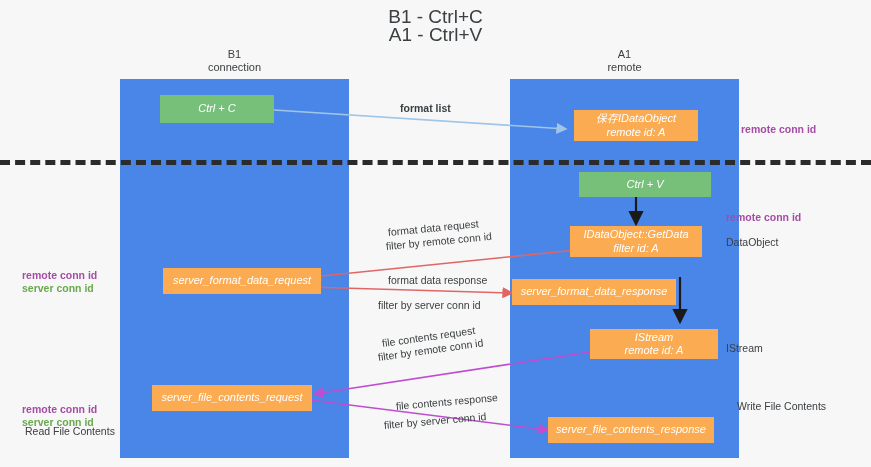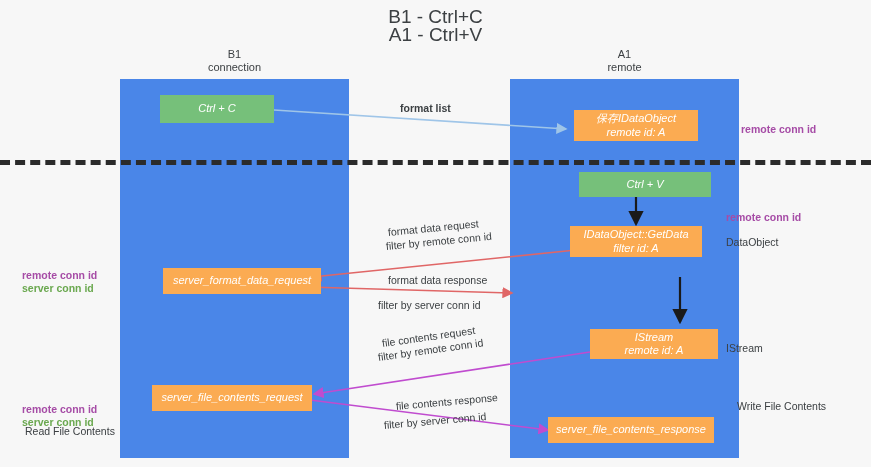--- a/index.html
+++ b/index.html
@@ -152,20 +152,21 @@
   <div class="node orange" style="left:574px; top:110px; width:124px; height:31px;">保存IDataObject
 remote id: A</div>
 
   <div class="node green" style="left:579px; top:172px; width:132px; height:25px;">Ctrl + V</div>
 
   <div class="node orange" style="left:570px; top:226px; width:132px; height:31px;">IDataObject::GetData
 filter id: A</div>
 
   <div class="node orange" style="left:163px; top:268px; width:158px; height:26px;">server_format_data_request</div>
 
+  <div class="node orange" style="left:512px; top:279px; width:164px; height:26px;">server_format_data_response</div>
 
   <div class="node orange" style="left:590px; top:329px; width:128px; height:30px;">IStream
 remote id: A</div>
 
   <div class="node orange" style="left:152px; top:385px; width:160px; height:26px;">server_file_contents_request</div>
 
   <div class="node orange" style="left:548px; top:417px; width:166px; height:26px;">server_file_contents_response</div>
 
   <div class="lbl" style="left:400px; top:102px;font-weight:bold;">format list</div>
 

